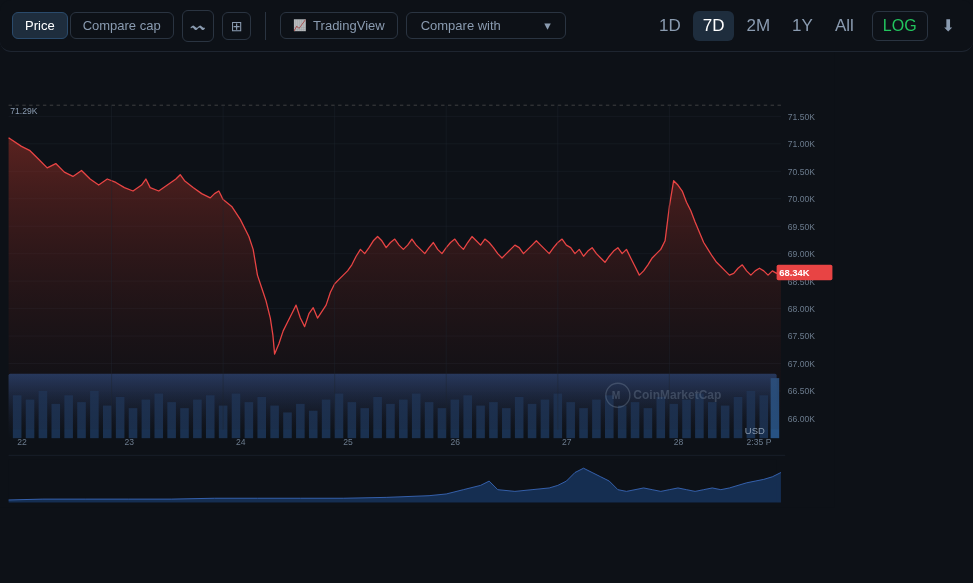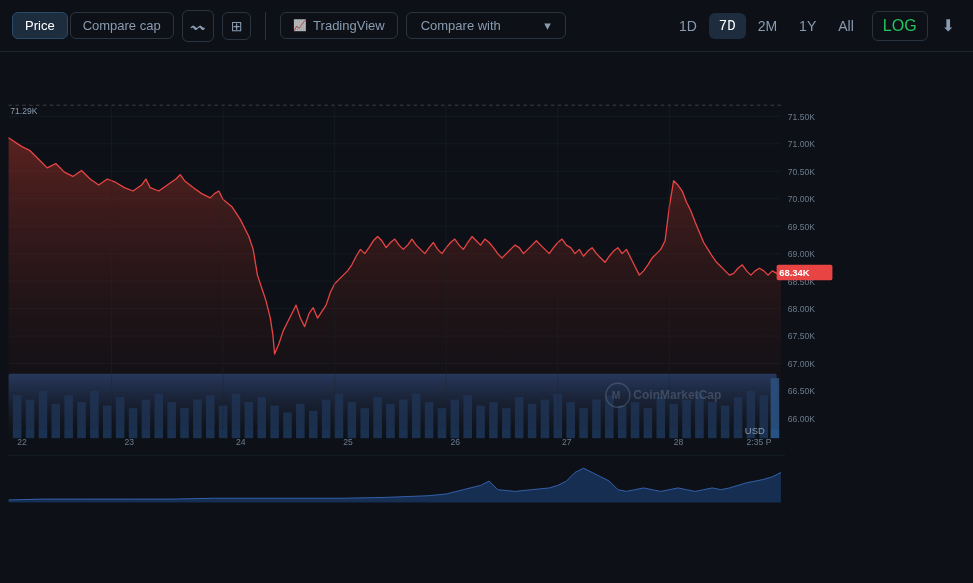--- a/index.html
+++ b/index.html
@@ -13,20 +13,21 @@
     }
 
     .toolbar {
       display: flex;
       align-items: center;
       padding: 0 12px;
       background: #0d1117;
       border-bottom: 1px solid #1e2530;
       height: 52px;
       gap: 8px;
+      border-radius: 11px;
     }
 
     .btn-group {
       display: flex;
       gap: 2px;
     }
 
     .btn {
       background: transparent;
       border: 1px solid #2a3441;
@@ -94,28 +95,27 @@
       display: flex;
       gap: 2px;
     }
 
     .time-btn {
       background: transparent;
       border: none;
       color: #8a9bb0;
       padding: 5px 10px;
       border-radius: 6px;
-      font-size: 14px;
+      font-size: 17px;
       cursor: pointer;
     }
 
     .time-btn.active {
       background: #1e2d3d;
       color: #fff;
-      font-family: Liberation Mono, monospace;
     }
 
     .log-btn {
       background: transparent;
       border: 1px solid #2a3441;
       color: #22c55e;
       padding: 5px 10px;
       border-radius: 6px;
       font-size: 16px;
       cursor: pointer;

